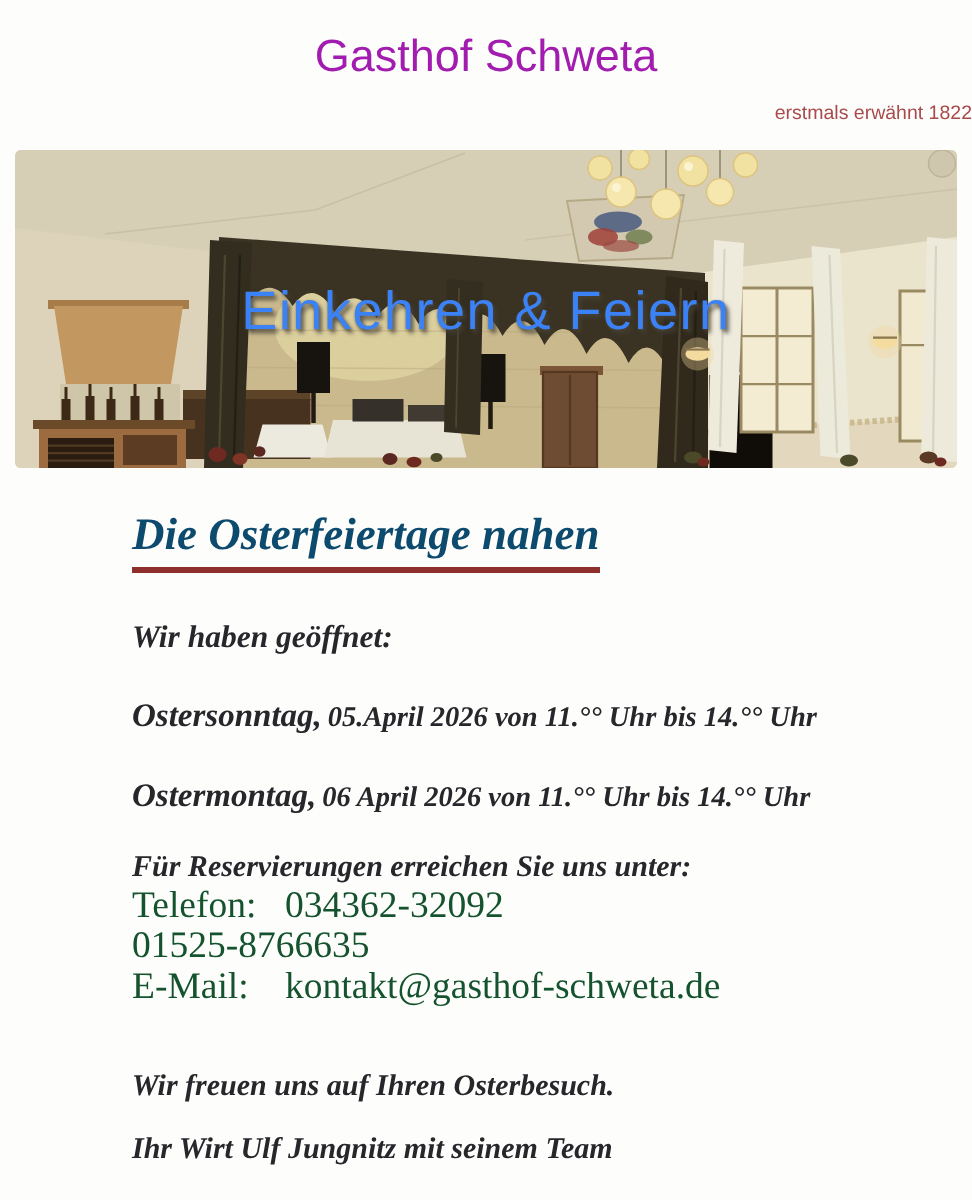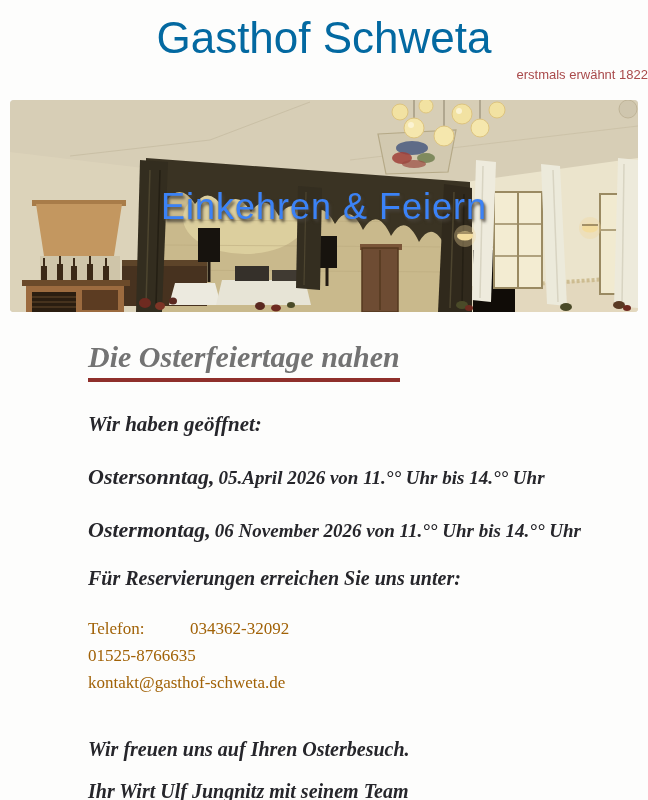--- a/index.html
+++ b/index.html
@@ -4,21 +4,21 @@
 <style>
   html,body{margin:0;padding:0;background:#ffffff;}
   .page{
     position:relative;width:648px;height:800px;background:#fdfdfc;overflow:hidden;
     font-family:"Liberation Serif", serif;
   }
   
   .header{text-align:center;padding-top:14px;}
   .title{
     font-family:"Liberation Sans", sans-serif;
-    font-size:44px;line-height:48px;color:#0369a1;font-weight:400;letter-spacing:0px;
+    font-size:30px;line-height:48px;color:#a21caf;font-weight:400;letter-spacing:0px;
   }
   .subtitle{
     font-family:"Liberation Sans", sans-serif;
     font-size:13px;line-height:16px;color:#a94a4b;margin-top:5px;text-align:right;
   }
   
   .photo{
     position:relative;margin:17px 10px 0 10px;height:212px;border-radius:4px;overflow:hidden;
     box-shadow:0 0 0 1px rgba(150,140,110,.25) inset;
   }
@@ -27,32 +27,32 @@
     position:absolute;left:0;right:0;top:86px;text-align:center;
     font-family:"Liberation Sans", sans-serif;font-size:36px;font-weight:400;
     color:#3b82f6;
     text-shadow:2px 3px 3px rgba(70,65,55,.85), 0 1px 2px rgba(90,85,70,.6);
     letter-spacing:1px;white-space:nowrap;
   }
   
   .content{padding:0 40px 0 88px;color:#26262b;}
   .headline{
     display:inline-block;margin-top:28px;
-    font-size:30px;font-weight:bold;font-style:italic;color:#737373;
+    font-size:30px;font-weight:bold;font-style:italic;color:#0c4a6e;
     border-bottom:4px solid #8f2f2b;padding-bottom:4px;line-height:34px;
   }
   .open-heading{
     margin-top:30px;font-size:21px;font-weight:bold;font-style:italic;
     text-decoration-thickness:2px;text-underline-offset:4px;
   }
   .sched{margin-top:27px;font-weight:bold;font-style:italic;white-space:nowrap;}
   .sched .day{font-size:22px;}
   .sched .details{font-size:19px;}
   .reservation{margin-top:24px;font-size:20px;font-weight:bold;font-style:italic;}
-  .contacts{margin-top:25px;color:#a16207;font-size:17px;line-height:27px;}
+  .contacts{color:#14532d;font-size:25px;line-height:27px;}
   .contact-row{display:flex;}
   .contact-row .c-label{width:102px;flex:0 0 102px;}
   .closing{margin-top:42px;font-size:20px;font-weight:bold;font-style:italic;}
   .signature{margin-top:19px;font-size:20px;font-weight:bold;font-style:italic;}
 </style>
 </head>
 <body>
 
 <div class="page">
 
@@ -232,34 +232,35 @@
 
     <div class="open-heading">Wir haben geöffnet:</div>
 
     <div class="sched">
       <span class="day">Ostersonntag,</span>
       <span class="details">05.April 2026 von 11.°° Uhr bis 14.°° Uhr</span>
     </div>
 
     <div class="sched">
       <span class="day">Ostermontag,</span>
-      <span class="details">06 November 2026 von 11.°° Uhr bis 14.°° Uhr</span>
+      <span class="details">06 April 2026 von 11.°° Uhr bis 14.°° Uhr</span>
     </div>
 
     <div class="reservation">Für Reservierungen erreichen Sie uns unter:</div>
 
     <div class="contacts">
       <div class="contact-row">
         <span class="c-label">Telefon:</span>
         <span class="c-value">034362-32092</span>
       </div>
       <div class="contact-row">
         <span class="c-value">01525-8766635</span>
       </div>
       <div class="contact-row">
+        <span class="c-label">E-Mail:</span>
         <span class="c-value">kontakt@gasthof-schweta.de</span>
       </div>
     </div>
 
     <div class="closing">Wir freuen uns auf Ihren Osterbesuch.</div>
     <div class="signature">Ihr Wirt Ulf Jungnitz mit seinem Team</div>
   </div>
 
 </div>
 

